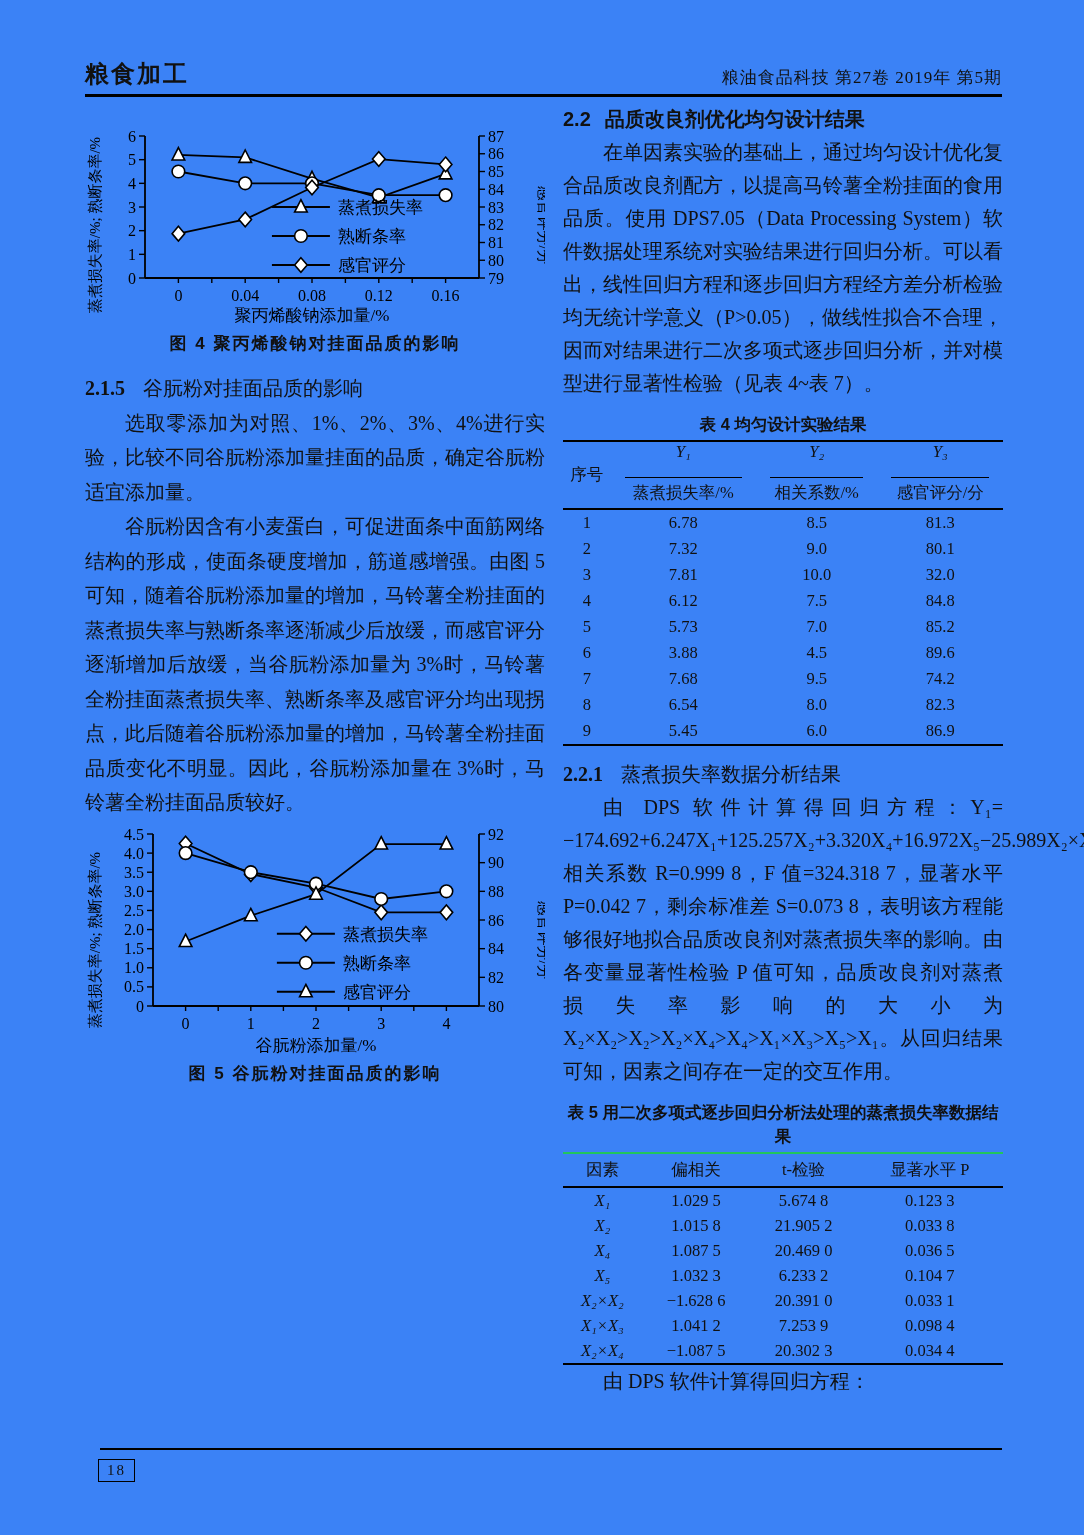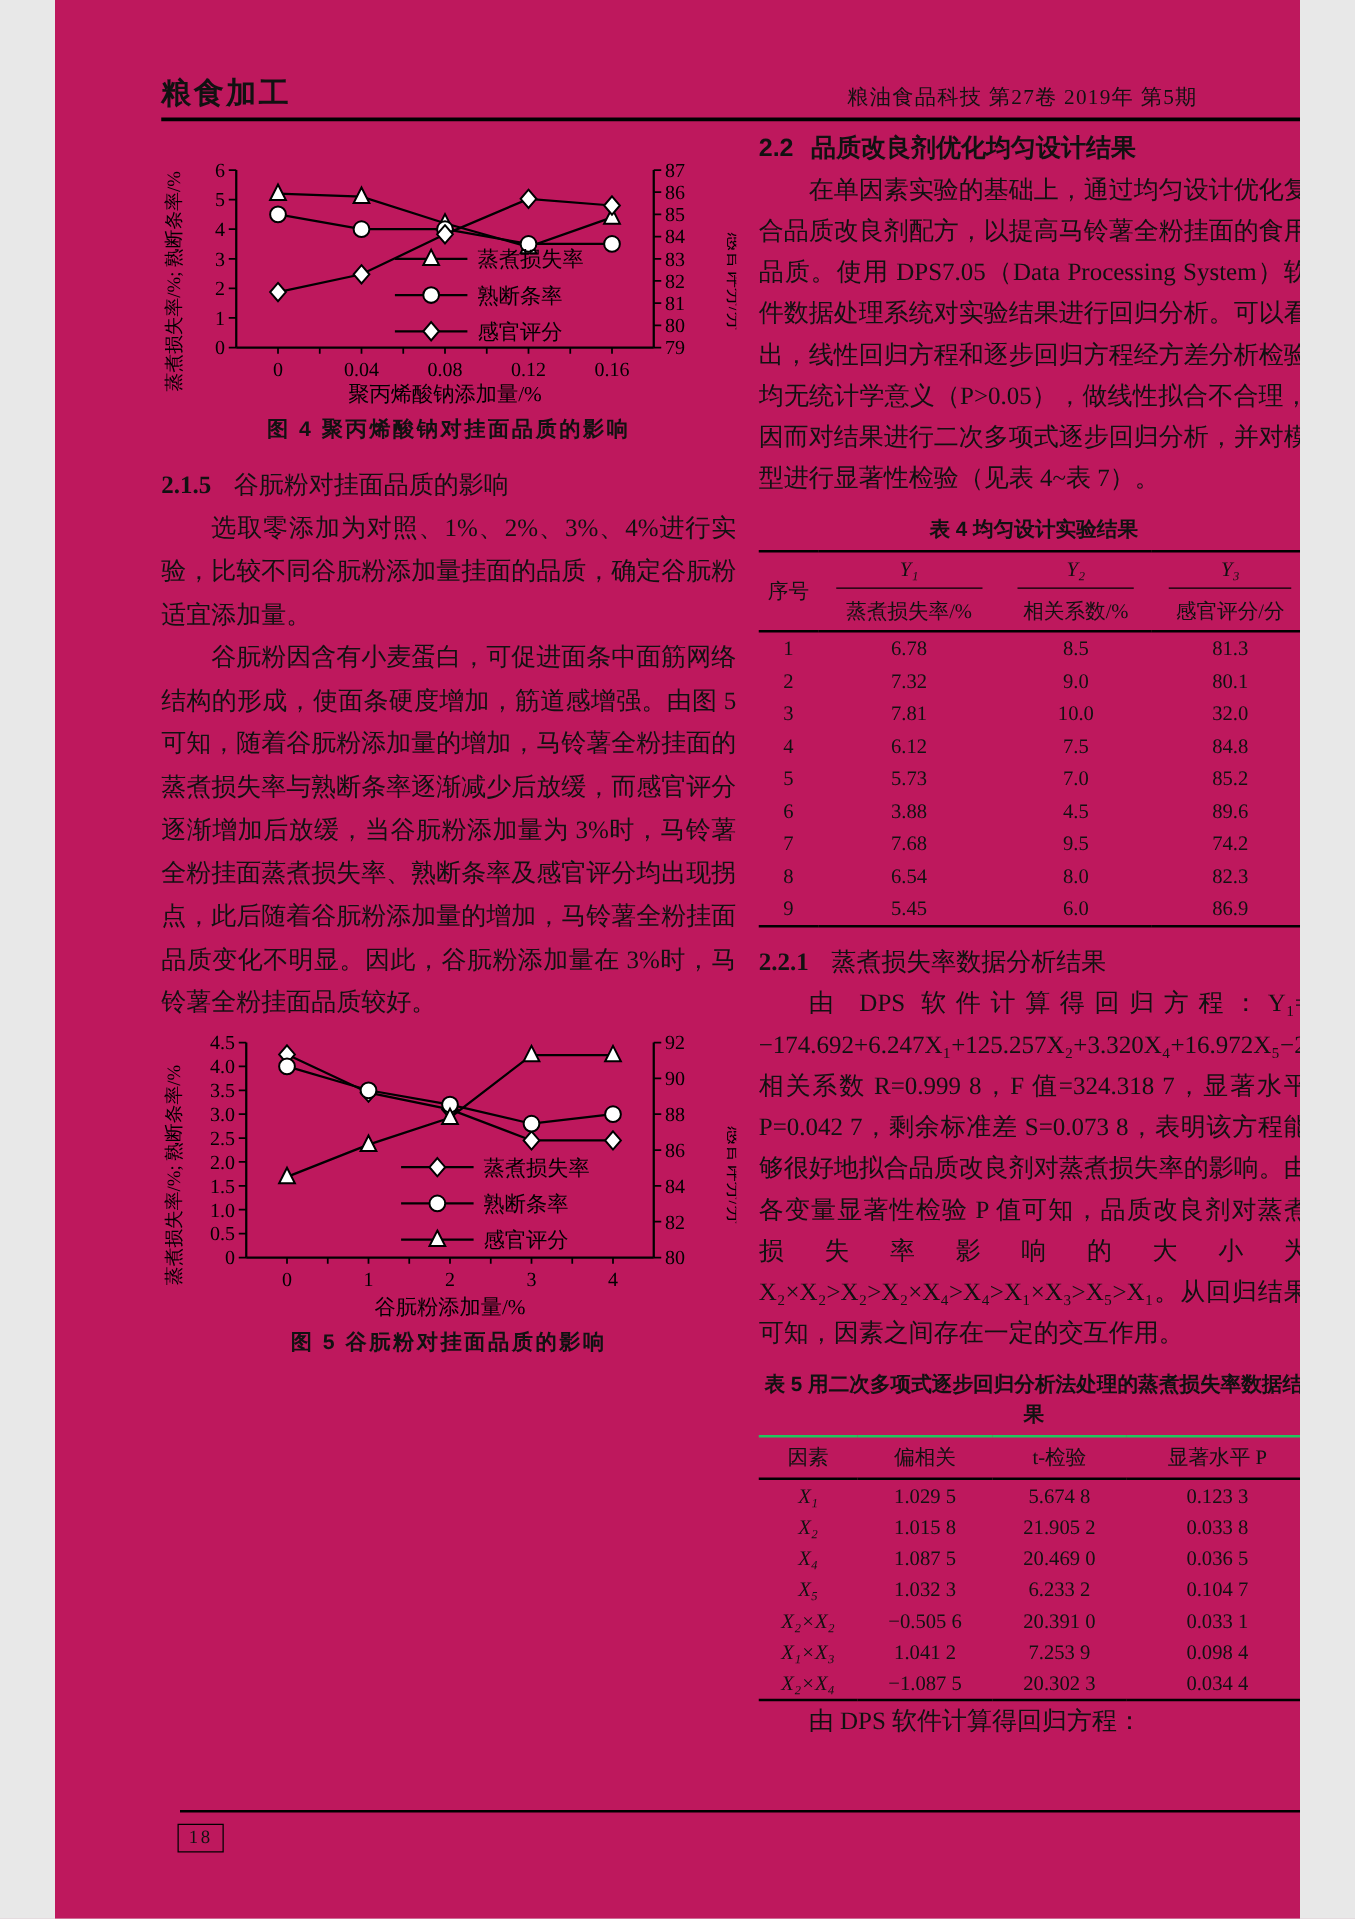--- a/index.html
+++ b/index.html
@@ -1,16 +1,16 @@
 <!DOCTYPE html>
 <html><head>
 <meta charset="utf-8">
 <style>
   html,body{margin:0;padding:0;background:#e8e8e8;}
-  .page{position:relative;width:996px;height:1535px;background:#be185d;margin:0 auto;
+  .page{position:relative;width:1084px;height:1535px;background:#3b82f6;margin:0 auto;
         font-family:"Liberation Serif","DejaVu Serif",serif;color:#111;overflow:hidden;}
   
   .hdr-left{position:absolute;left:85px;top:58px;font-family:"Liberation Sans","DejaVu Sans",sans-serif;
             font-weight:bold;font-size:24px;letter-spacing:2px;}
   .hdr-right{position:absolute;right:82px;top:66px;font-size:17px;letter-spacing:1px;}
   .hdr-rule{position:absolute;left:85px;top:94px;width:917px;height:3px;background:#000;}
   
   .col{position:absolute;top:102px;}
   .col-left{left:85px;width:460px;}
   .col-right{left:563px;width:440px;}
@@ -32,21 +32,21 @@
   
   .tbl-title{text-align:center;font-family:"Liberation Sans","DejaVu Sans",sans-serif;font-weight:bold;
              font-size:16.5px;margin-top:12px;line-height:24px;}
   table{width:100%;border-collapse:collapse;margin-top:4px;}
   .t4{border-top:2.5px solid #000;border-bottom:2.5px solid #000;}
   .t5{border-top:2px solid #22c55e;border-bottom:2.5px solid #000;}
   th,td{font-weight:normal;text-align:center;font-size:16.5px;padding:0;}
   .t4 thead th{height:32px;}
   .t4 .xuhao{border-bottom:2px solid #000;}
   .t4 tr.sub th{border-bottom:2px solid #000;height:30px;}
-  .grp-inner{border-bottom:1.5px solid #000;margin:0 14px;padding-bottom:4px;}
+  .grp-inner{border-bottom:1.5px solid #000;margin:0 14px;padding-bottom:15px;}
   .yvar,.varname{font-style:italic;font-family:"Liberation Serif","DejaVu Serif",serif;}
   .t4 tbody td{height:26px;}
   .t5 thead th{border-bottom:2px solid #000;height:32px;}
   .t5 tbody td{height:25px;}
   .eq{font-size:20px;line-height:33px;margin:0;font-style:italic;}
   
   .foot-rule{position:absolute;left:100px;top:1448px;width:902px;height:2px;background:#000;}
   .pagenum{position:absolute;left:98px;top:1459px;border:1.5px solid #000;padding:0px 8px;
            font-size:15px;line-height:21px;letter-spacing:2px;text-align:center;}
 </style>
@@ -360,21 +360,21 @@
             <td>0.036 5</td>
           </tr>
           <tr>
             <td class="varname">X₅</td>
             <td>1.032 3</td>
             <td>6.233 2</td>
             <td>0.104 7</td>
           </tr>
           <tr>
             <td class="varname">X₂×X₂</td>
-            <td>−0.505 6</td>
+            <td>−1.628 6</td>
             <td>20.391 0</td>
             <td>0.033 1</td>
           </tr>
           <tr>
             <td class="varname">X₁×X₃</td>
             <td>1.041 2</td>
             <td>7.253 9</td>
             <td>0.098 4</td>
           </tr>
           <tr>

